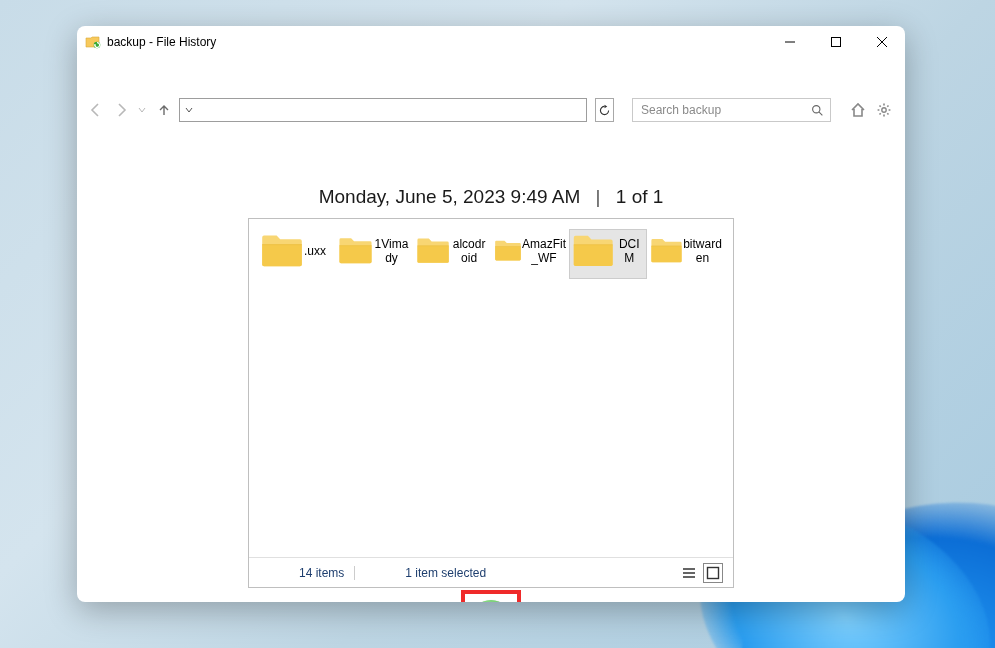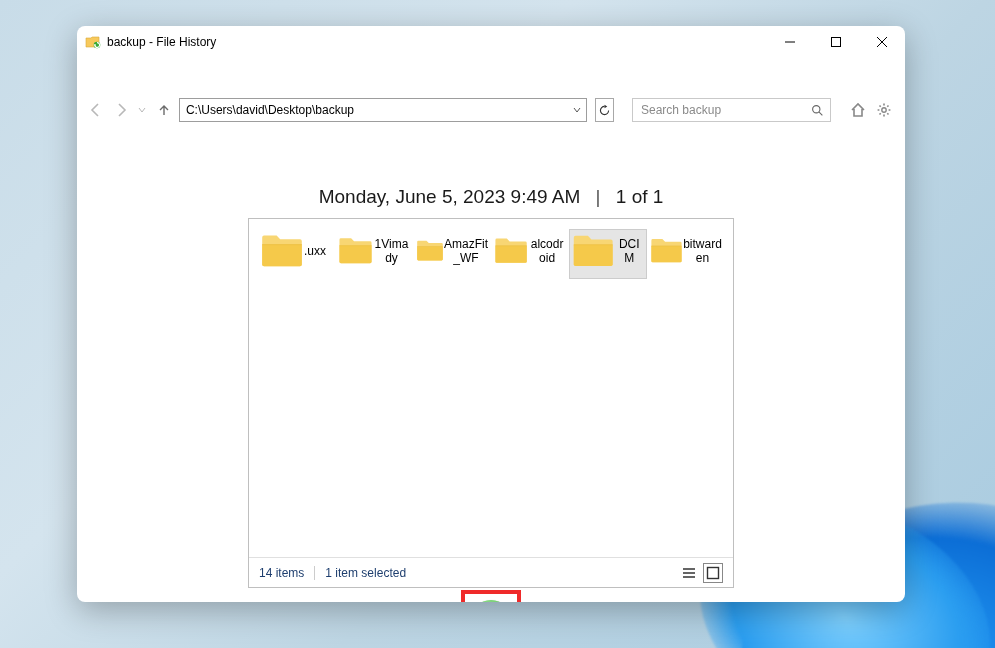--- a/index.html
+++ b/index.html
@@ -222,21 +222,21 @@
   .statusbar {
     position:absolute;
     left:0; right:0; bottom:0;
     height:30px;
     border-top:1px solid #e0e0e0;
     display:flex;
     align-items:center;
     padding:0 10px;
     font-size:12px;
   }
-  .statusbar .status-text { color:#1e3e6e; }
+  .statusbar .status-text { color:#1e3e6e;margin-left:40px; }
   .statusbar .status-sep { width:1px; height:14px; background:#ccc; margin:0 10px; }
   .view-toggles {
     margin-left:auto;
     display:flex; gap:4px;
   }
   .view-toggle {
     width:20px; height:20px;
     display:flex; align-items:center; justify-content:center;
     border:1px solid transparent;
     color:#333;
@@ -332,21 +332,20 @@
           <path d="M1 2 L4 6 L7 2" fill="none" stroke="currentColor" stroke-width="1"></path>
         </svg>
     </span>
     <div class="nav-btn">
       <svg width="14" height="14" viewBox="0 0 14 14">
           <path d="M7 12 V3 M3 7 L7 3 L11 7" fill="none" stroke="currentColor" stroke-width="1.4"></path>
         </svg>
     </div>
 
     <div class="addressbar">
-      <input type="text" value="C:\Users\david\Desktop\backup" style="">
       <div class="addr-dropdown">
         <svg width="8" height="8" viewBox="0 0 8 8">
             <path d="M1 2 L4 6 L7 2" fill="none" stroke="currentColor" stroke-width="1"></path>
           </svg>
       </div>
     </div>
     <div class="refresh-btn">
       <svg width="13" height="13" viewBox="0 0 16 16">
           <path d="M13 8 A5 5 0 1 1 8 3" fill="none" stroke="currentColor" stroke-width="1.4"></path>
           <path d="M8 0.8 L8 5.2 L11.4 3" fill="currentColor"></path>
@@ -404,29 +403,29 @@
     <path d="M2 14 L46 14" stroke="#e6b836" stroke-width="0.6"></path>
   </svg>
             <div class="file-label">1Vimady</div>
           </div>
           <div class="file-item">
   <svg class="folder-icon" viewBox="0 0 48 40">
     <path d="M2 12 L2 36 Q2 38 4 38 L44 38 Q46 38 46 36 L46 10 Q46 8 44 8 L22 8 L18 4 L4 4 Q2 4 2 6 Z" fill="#f8d673"></path>
     <path d="M2 14 L46 14 L46 36 Q46 38 44 38 L4 38 Q2 38 2 36 Z" fill="#f5c94a"></path>
     <path d="M2 14 L46 14" stroke="#e6b836" stroke-width="0.6"></path>
   </svg>
+            <div class="file-label">alcodroid</div>
+          </div>
+          <div class="file-item">
+  <svg class="folder-icon" viewBox="0 0 48 40">
+    <path d="M2 12 L2 36 Q2 38 4 38 L44 38 Q46 38 46 36 L46 10 Q46 8 44 8 L22 8 L18 4 L4 4 Q2 4 2 6 Z" fill="#f8d673"></path>
+    <path d="M2 14 L46 14 L46 36 Q46 38 44 38 L4 38 Q2 38 2 36 Z" fill="#f5c94a"></path>
+    <path d="M2 14 L46 14" stroke="#e6b836" stroke-width="0.6"></path>
+  </svg>
             <div class="file-label">AmazFit_WF</div>
-          </div>
-          <div class="file-item">
-  <svg class="folder-icon" viewBox="0 0 48 40">
-    <path d="M2 12 L2 36 Q2 38 4 38 L44 38 Q46 38 46 36 L46 10 Q46 8 44 8 L22 8 L18 4 L4 4 Q2 4 2 6 Z" fill="#f8d673"></path>
-    <path d="M2 14 L46 14 L46 36 Q46 38 44 38 L4 38 Q2 38 2 36 Z" fill="#f5c94a"></path>
-    <path d="M2 14 L46 14" stroke="#e6b836" stroke-width="0.6"></path>
-  </svg>
-            <div class="file-label">alcodroid</div>
           </div>
           <div class="file-item selected-grey">
   <svg class="folder-icon" viewBox="0 0 48 40">
     <path d="M2 12 L2 36 Q2 38 4 38 L44 38 Q46 38 46 36 L46 10 Q46 8 44 8 L22 8 L18 4 L4 4 Q2 4 2 6 Z" fill="#f8d673"></path>
     <path d="M2 14 L46 14 L46 36 Q46 38 44 38 L4 38 Q2 38 2 36 Z" fill="#f5c94a"></path>
     <path d="M2 14 L46 14" stroke="#e6b836" stroke-width="0.6"></path>
   </svg>
             <div class="file-label">DCIM</div>
           </div>
           <div class="file-item">

